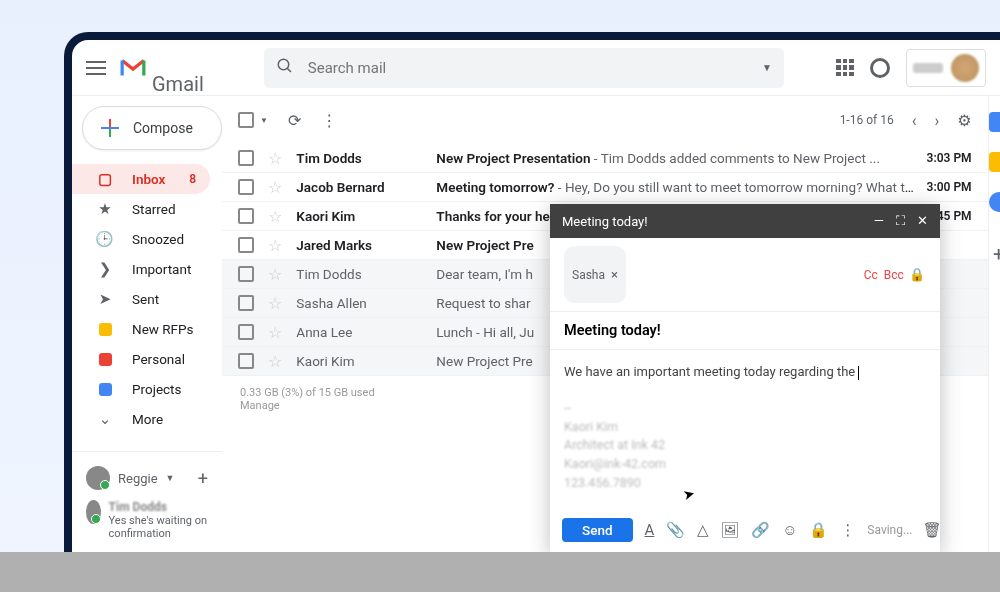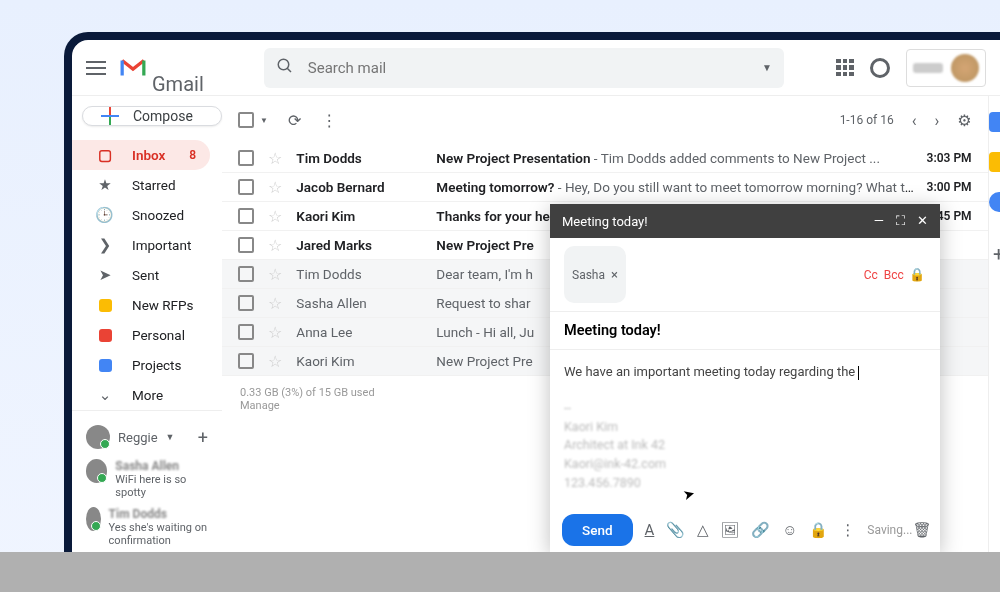--- a/index.html
+++ b/index.html
@@ -72,23 +72,23 @@
 .cw-to { padding: 8px 14px; border-bottom: 1px solid #eee; display: flex; align-items: center; font-size: 12.5px; }
 .chip { background: #f1f3f4; border-radius: 10px; padding: 21px 8px; font-size: 12px; color: #5f6368; display: flex; align-items: center; gap: 6px; }
 .chip-x { font-size: 13px; cursor: pointer; }
 .ccbcc { margin-left: auto; color: #ef4444; font-size: 12px; display: flex; gap: 6px; align-items: center; }
 .lock-ico { font-size: 13px; }
 .cw-sub { padding: 10px 14px; font-size: 14.5px; font-weight: 600; border-bottom: 1px solid #eee; }
 .cw-body { flex: 1; padding: 12px 14px; font-size: 13px; color: #444; line-height: 1.6; overflow: hidden; }
 .cursor-caret { display: inline-block; width: 1px; height: 14px; background: #000; vertical-align: middle; }
 .sig { margin-top: 16px; color: #bbb; filter: blur(1px); font-size: 12.5px; line-height: 1.5; }
 .cw-foot { height: 44px; display: flex; align-items: center; padding: 0 12px; gap: 12px; }
-.send-btn { background: #1a73e8; color: #fff; border: none; border-radius: 12px; height: 32px; padding: 0 20px; font-size: 13.5px; font-weight: 500; cursor: pointer; }
+.send-btn { background: #1a73e8; color: #fff; border: none; border-radius: 4px; height: 24px; padding: 0 20px; font-size: 13.5px; font-weight: 500; cursor: pointer; }
 .fmt-ico { color: #5f6368; font-size: 15px; cursor: pointer; }
-.cw-foot-r { margin-left: auto; display: flex; align-items: center; font-size: 12px; color: #999; }
+.cw-foot-r { margin-left: auto; display: flex; align-items: center; gap: 10px; font-size: 12px; color: #999; }
 .cursor-ptr { position: absolute; right: 245px; bottom: 50px; font-size: 14px; transform: rotate(-15deg); }
 </style>
 </head>
 <body>
 
 <div class="device">
   <div class="header">
     <div class="menu-btn">
         <span></span>
         <span></span>
@@ -187,24 +187,20 @@
           </div>
         </div>
       <div class="chat-sec">
         <div class="chat-hdr">
           <div class="chat-av on"></div>
           <span>Reggie</span>
           <span style="font-size:9px">▼</span>
           <span class="chat-add">+</span>
         </div>
         <div id="chat-list">
-            <div class="chat-item">
-              <div class="chat-av on"></div>
-              <div><b>Sasha Allen</b>WiFi here is so spotty</div>
-            </div>
             <div class="chat-item">
               <div class="chat-av on"></div>
               <div><b>Tim Dodds</b>Yes she's waiting on confirmation</div>
             </div>
           </div>
       </div>
     </div>
 
     <div class="list-area">
       <div class="toolbar">

